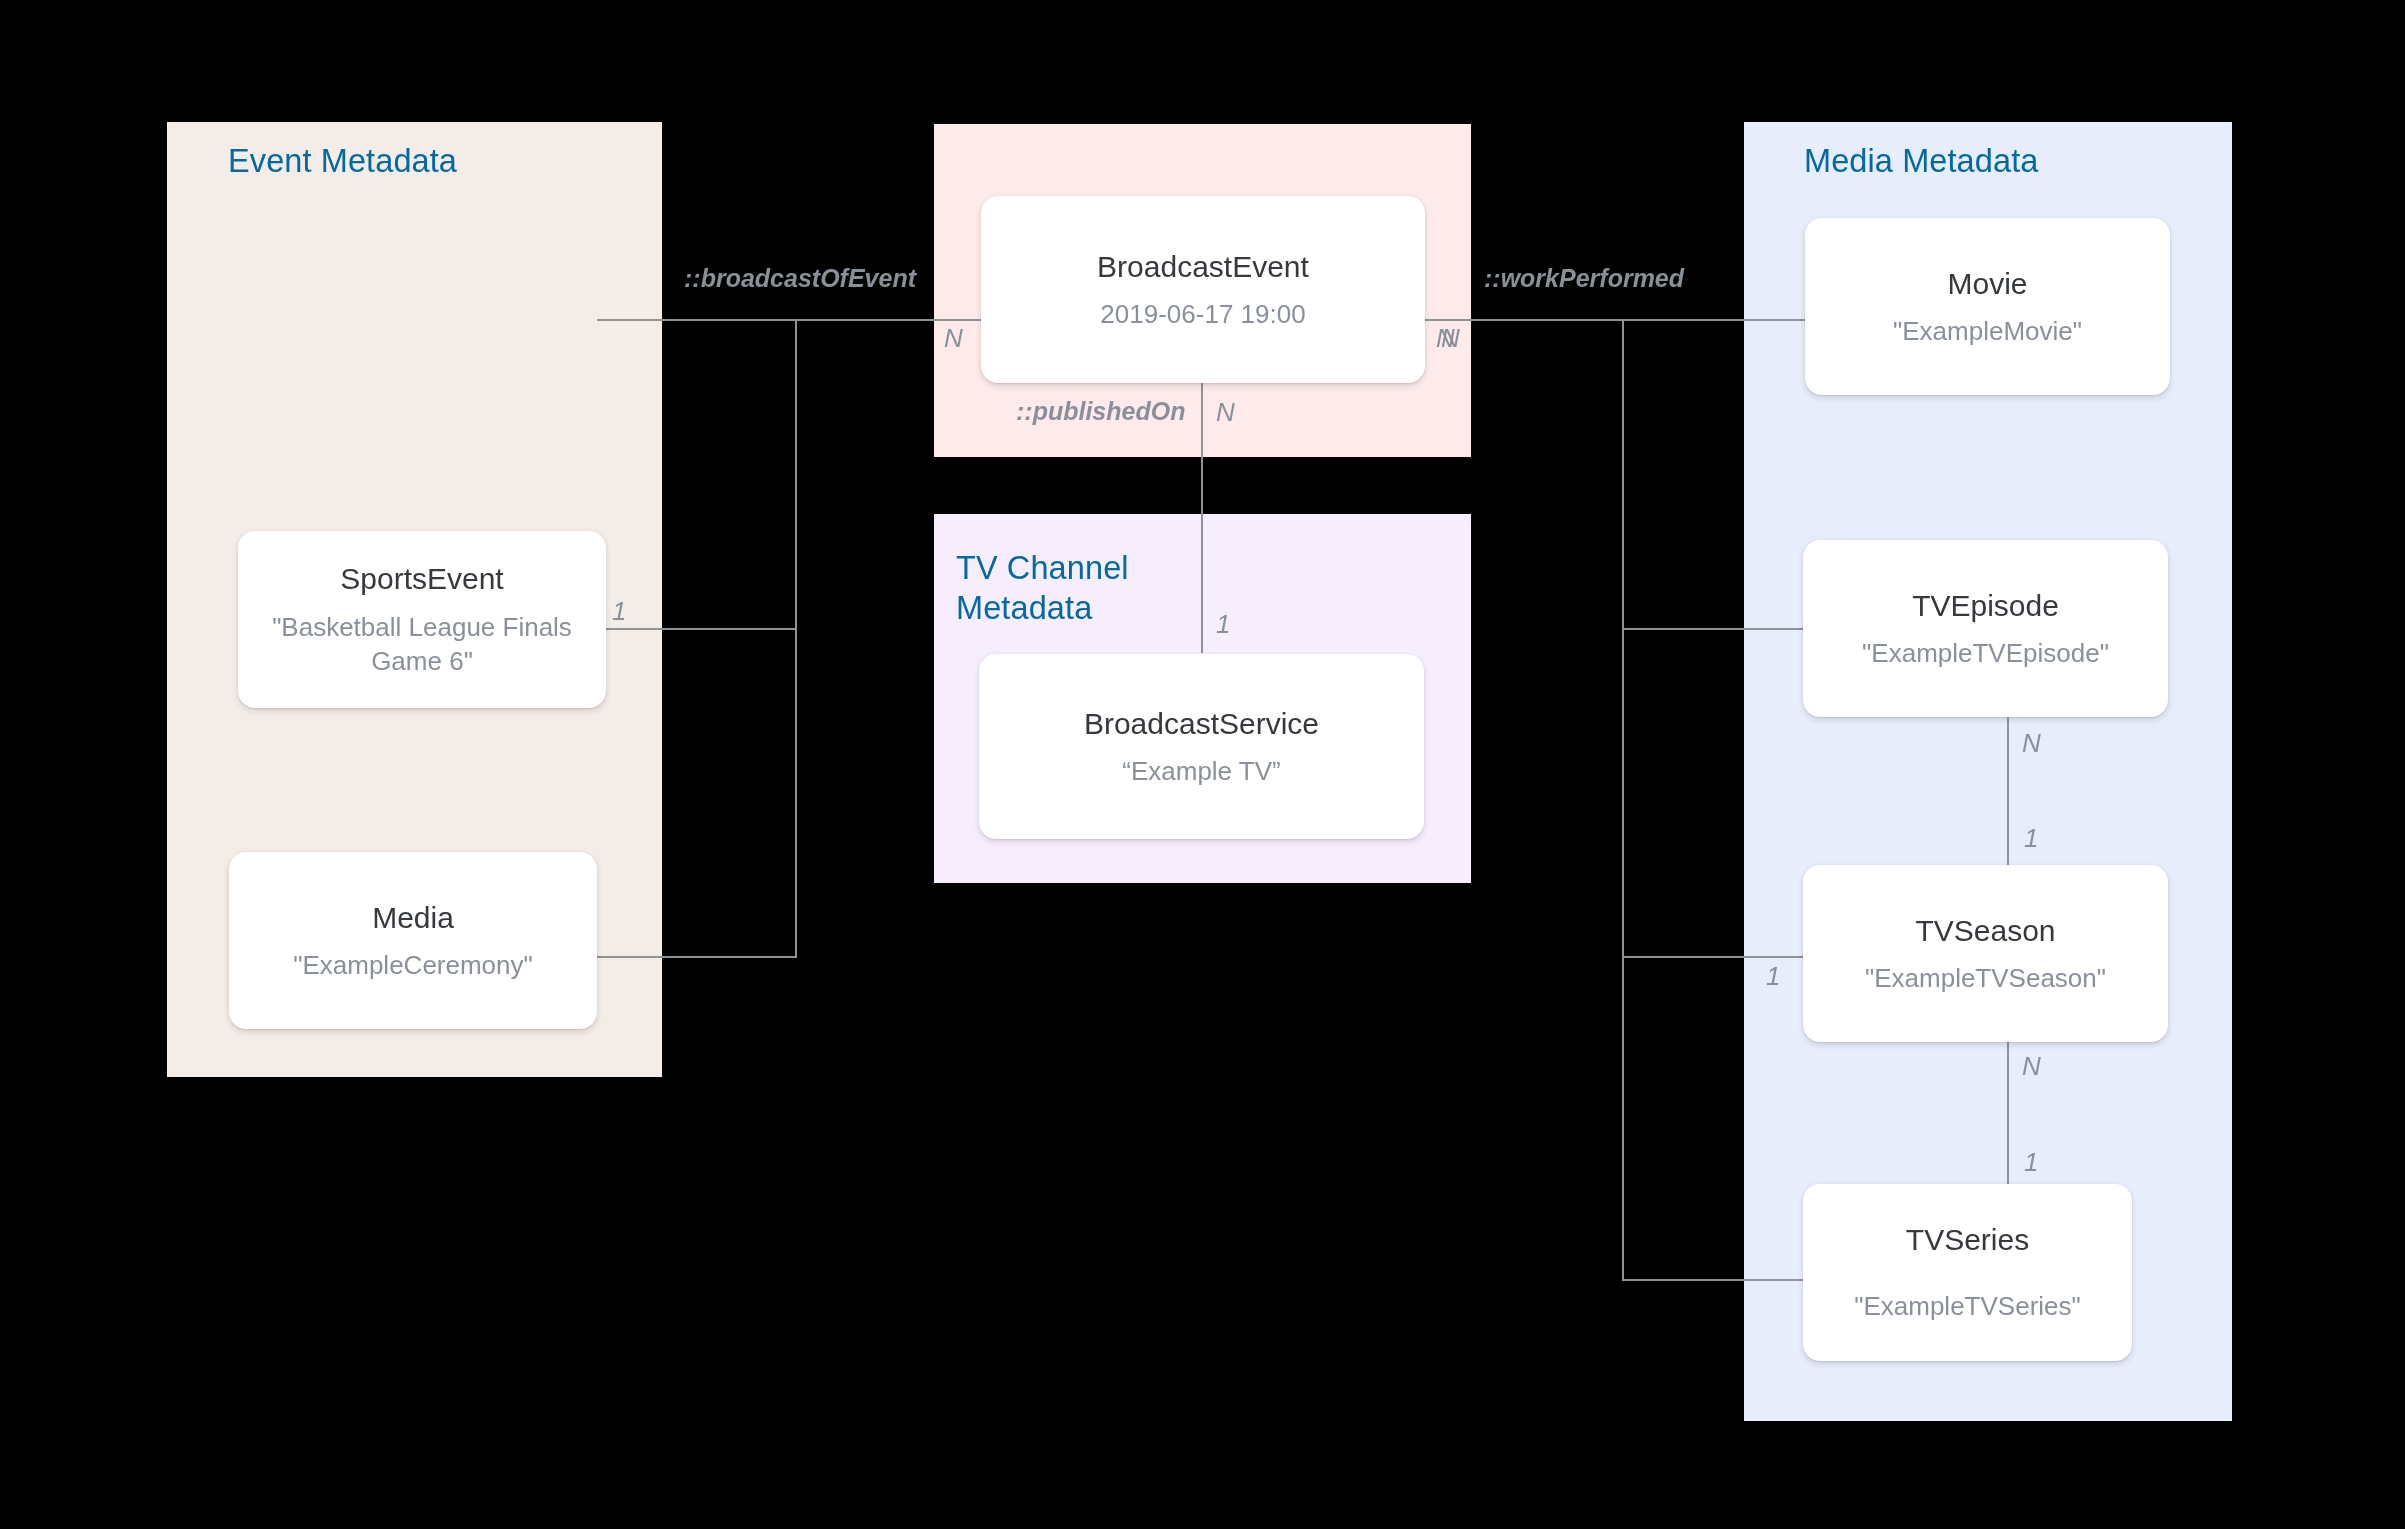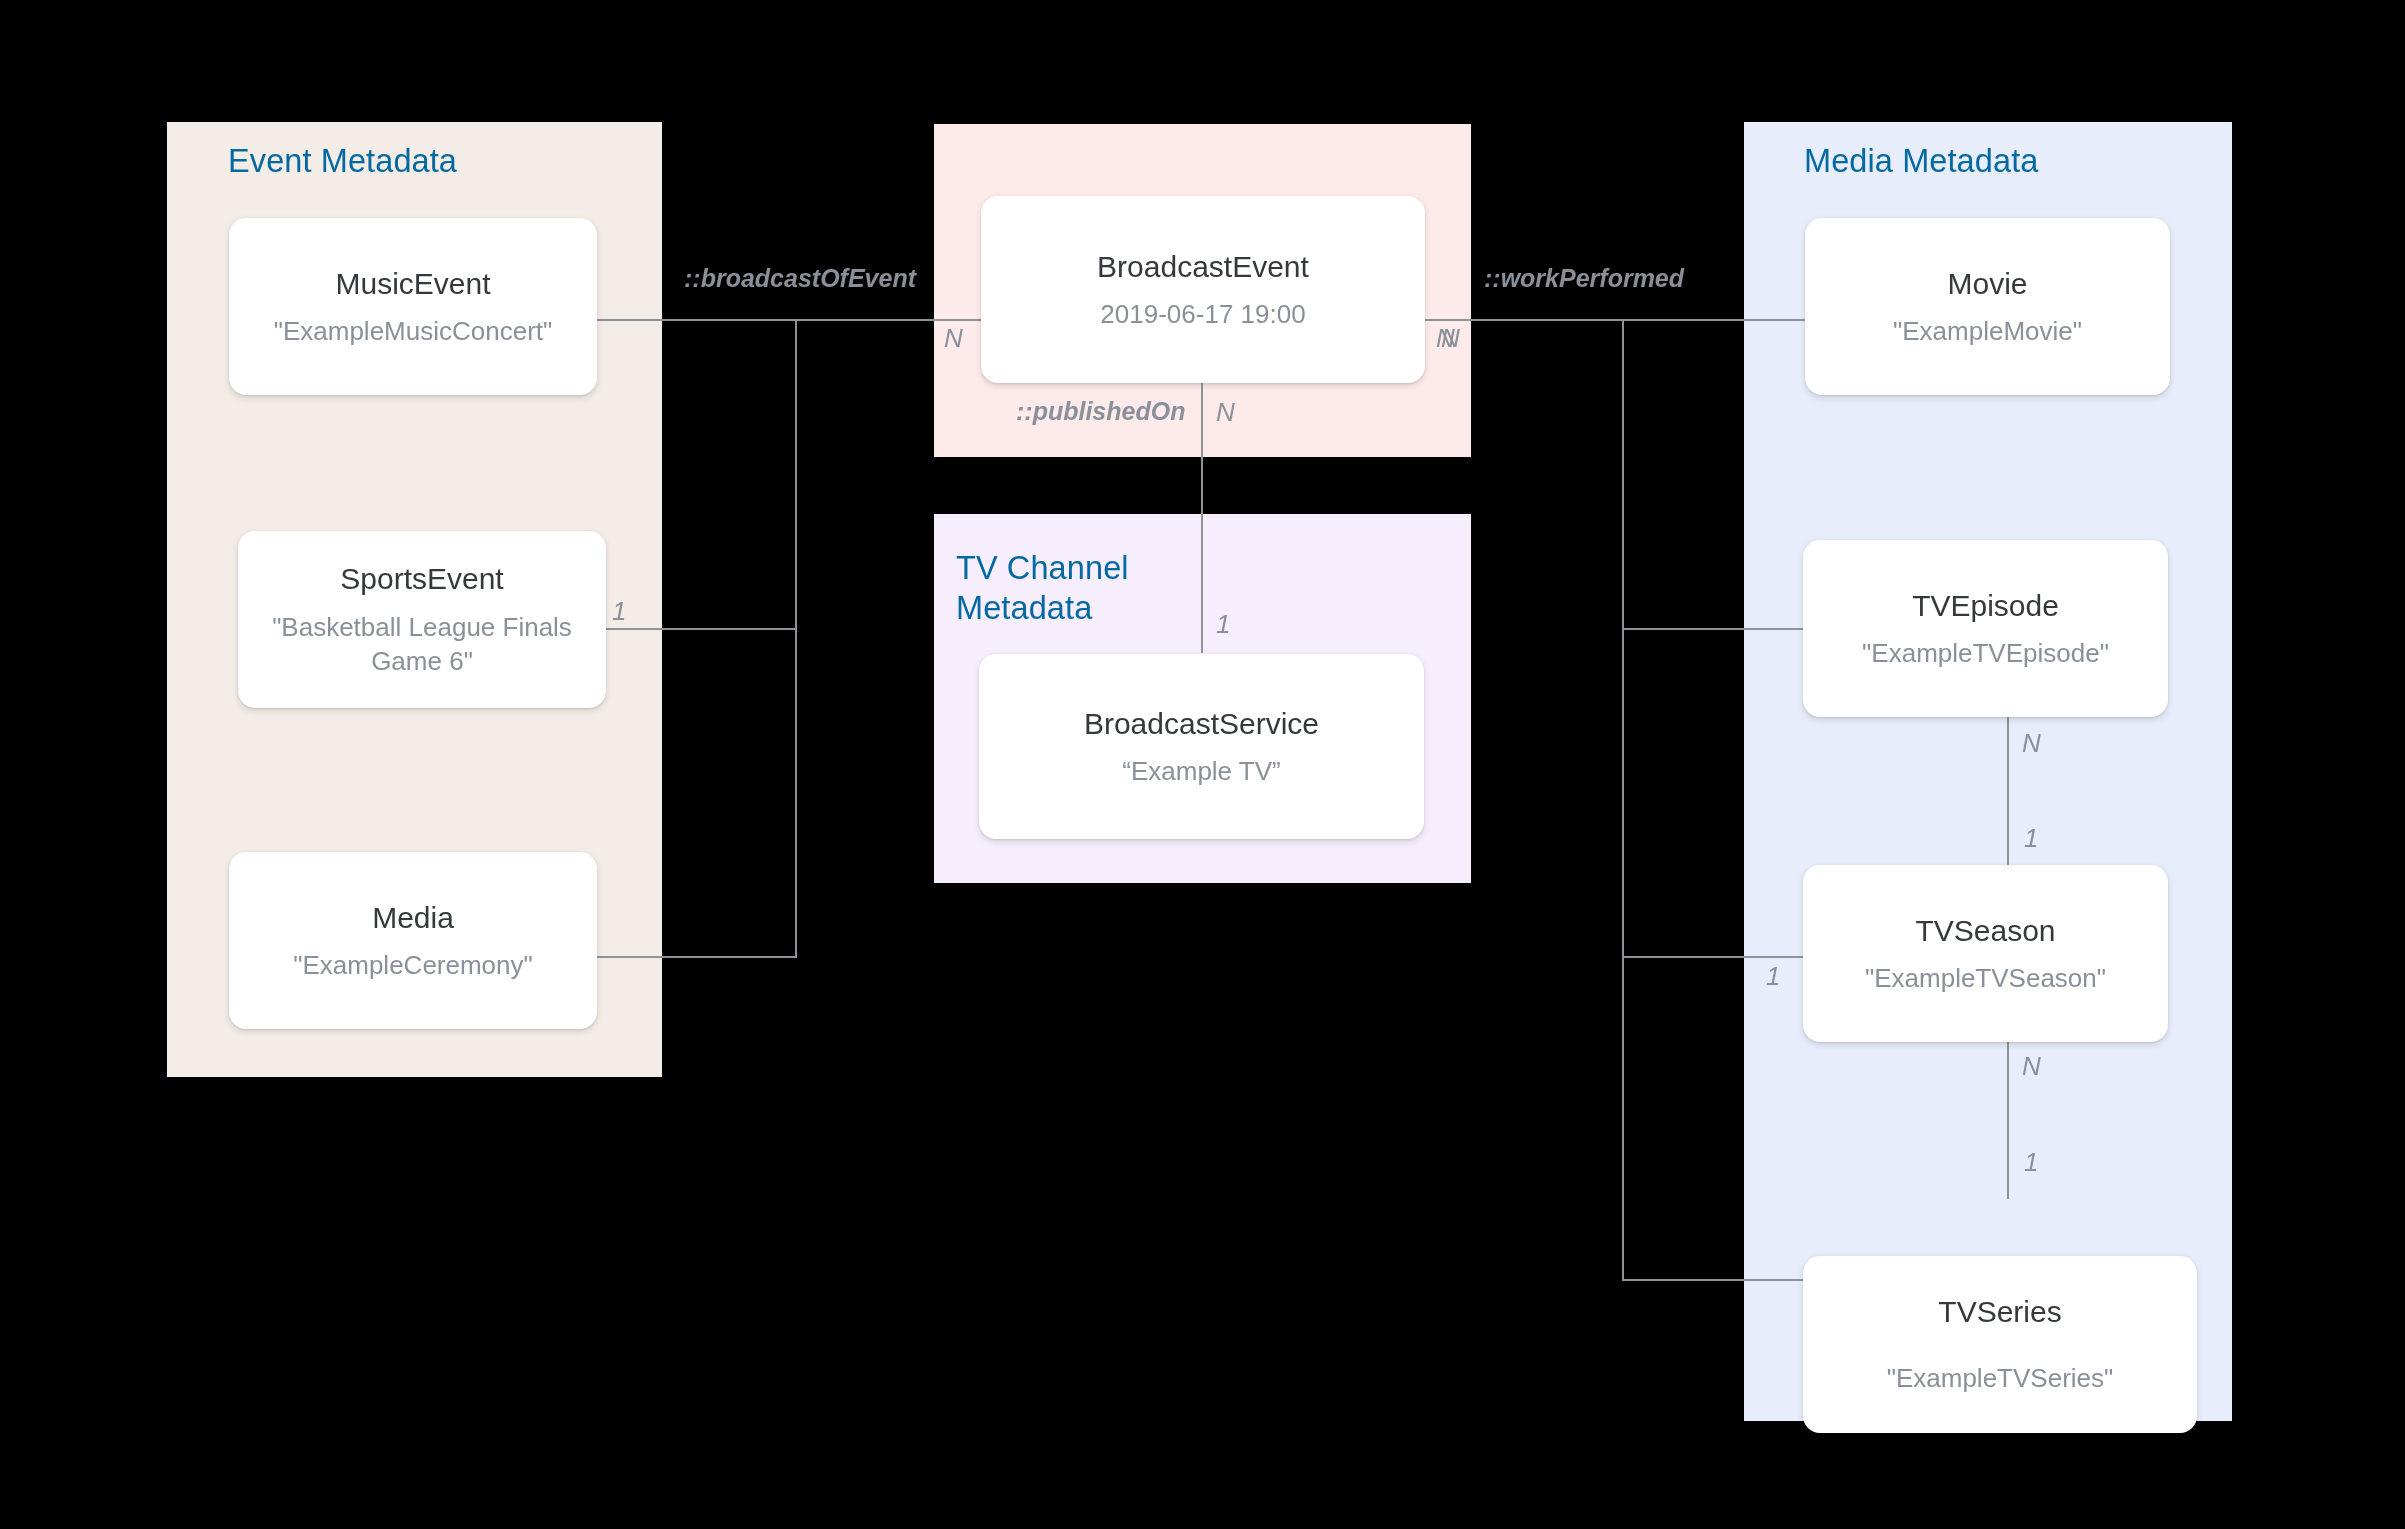--- a/index.html
+++ b/index.html
@@ -127,24 +127,20 @@
   <div class="edge h" style="left:1622px; top:628px; width:184px;"></div>
 
   <div class="edge h" style="left:1622px; top:956px; width:184px;"></div>
 
   <div class="edge h" style="left:1622px; top:1279px; width:184px;"></div>
 
   <div class="edge v" style="left:2007px; top:717px; height:157px;"></div>
 
   <div class="edge v" style="left:2007px; top:1042px; height:157px;"></div>
 
-  <div class="card" style="left:229px; top:218px; width:368px; height:177px;">
-    <div class="card-type">MusicEvent</div>
-    <div class="card-value">"ExampleMusicConcert"</div>
-  </div>
 
   <div class="card" style="left:214px; top:531px; width:368px; height:177px;margin-left:24px;">
     <div class="card-type">SportsEvent</div>
     <div class="card-value two-line">"Basketball League Finals Game 6"</div>
   </div>
 
   <div class="card" style="left:229px; top:852px; width:368px; height:177px;">
     <div class="card-type">Media</div>
     <div class="card-value">"ExampleCeremony"</div>
   </div>
@@ -167,21 +163,21 @@
   <div class="card" style="left:1803px; top:540px; width:365px; height:177px;">
     <div class="card-type">TVEpisode</div>
     <div class="card-value">"ExampleTVEpisode"</div>
   </div>
 
   <div class="card" style="left:1803px; top:865px; width:365px; height:177px;">
     <div class="card-type">TVSeason</div>
     <div class="card-value">"ExampleTVSeason"</div>
   </div>
 
-  <div class="card" style="left:1803px; top:1256px; width:394px; height:177px;gap:19px;">
+  <div class="card" style="left:1803px; top:1184px; width:329px; height:177px;gap:19px;">
     <div class="card-type">TVSeries</div>
     <div class="card-value">"ExampleTVSeries"</div>
   </div>
 
   <div class="edge-label rel" style="left:684px; top:264px;">::broadcastOfEvent</div>
 
   <div class="edge-label rel" style="left:1016px; top:397px;">::publishedOn</div>
 
   <div class="edge-label rel" style="left:1484px; top:264px;">::workPerformed</div>
 

